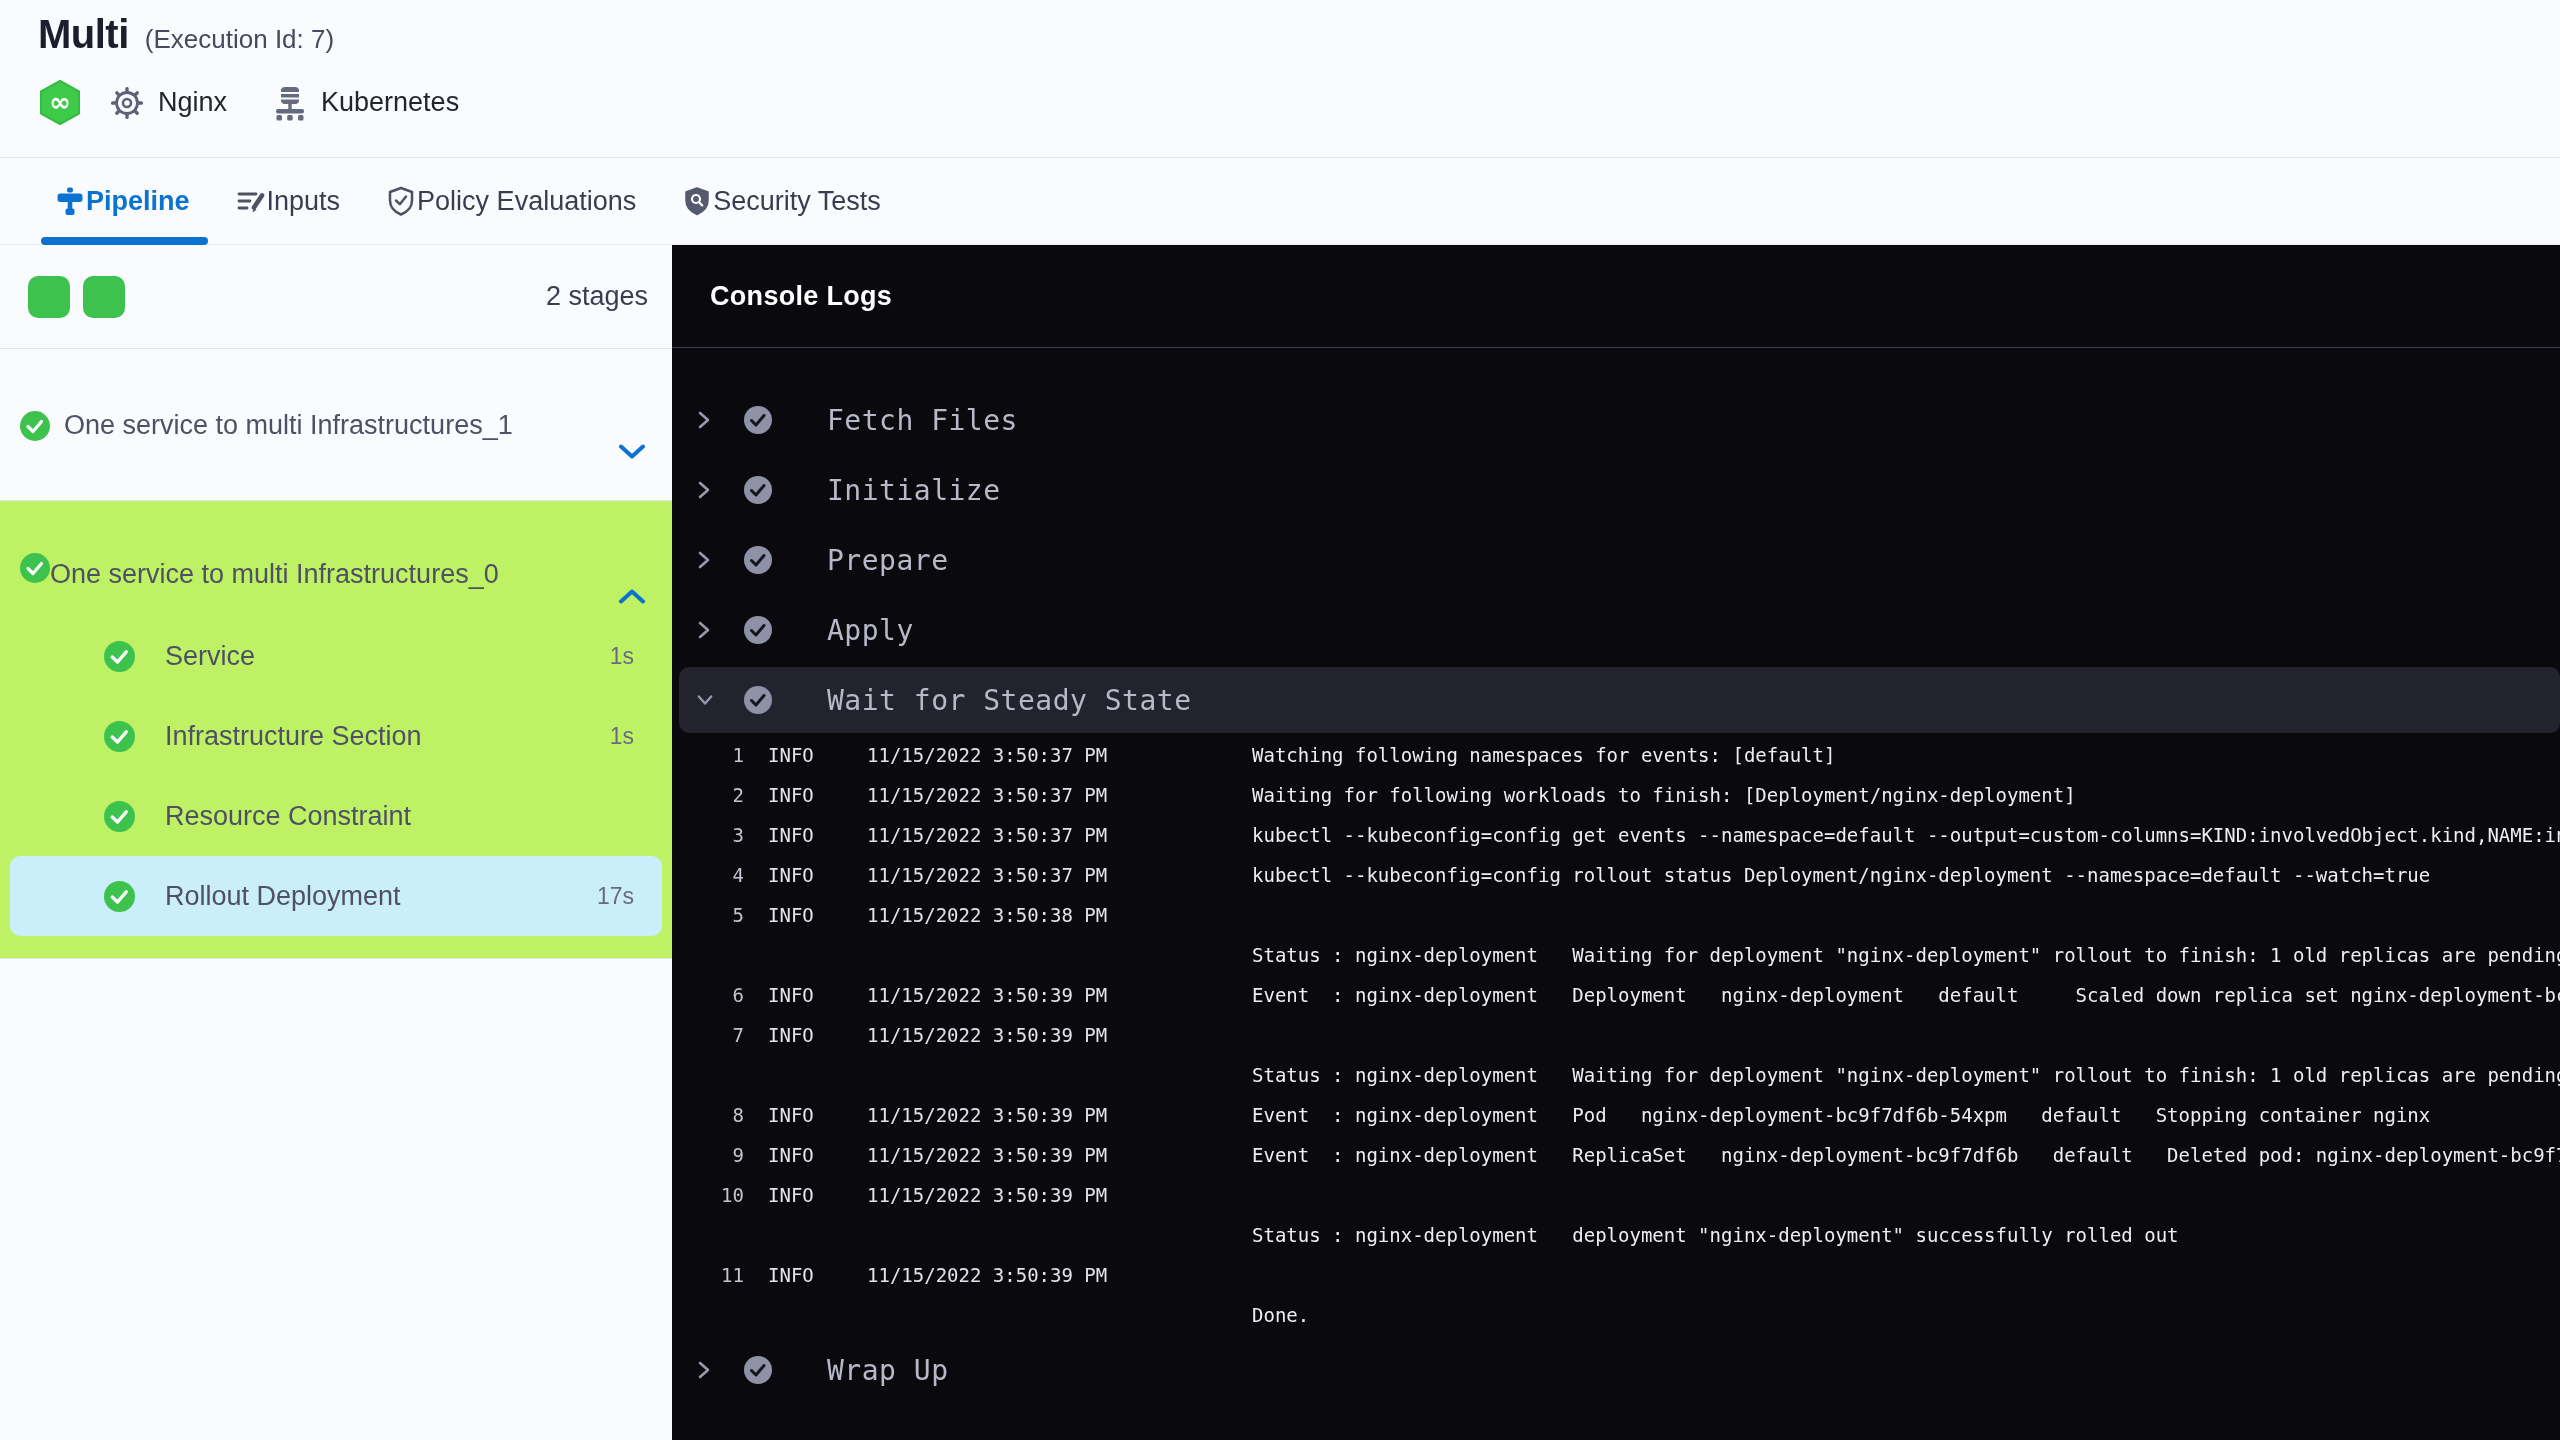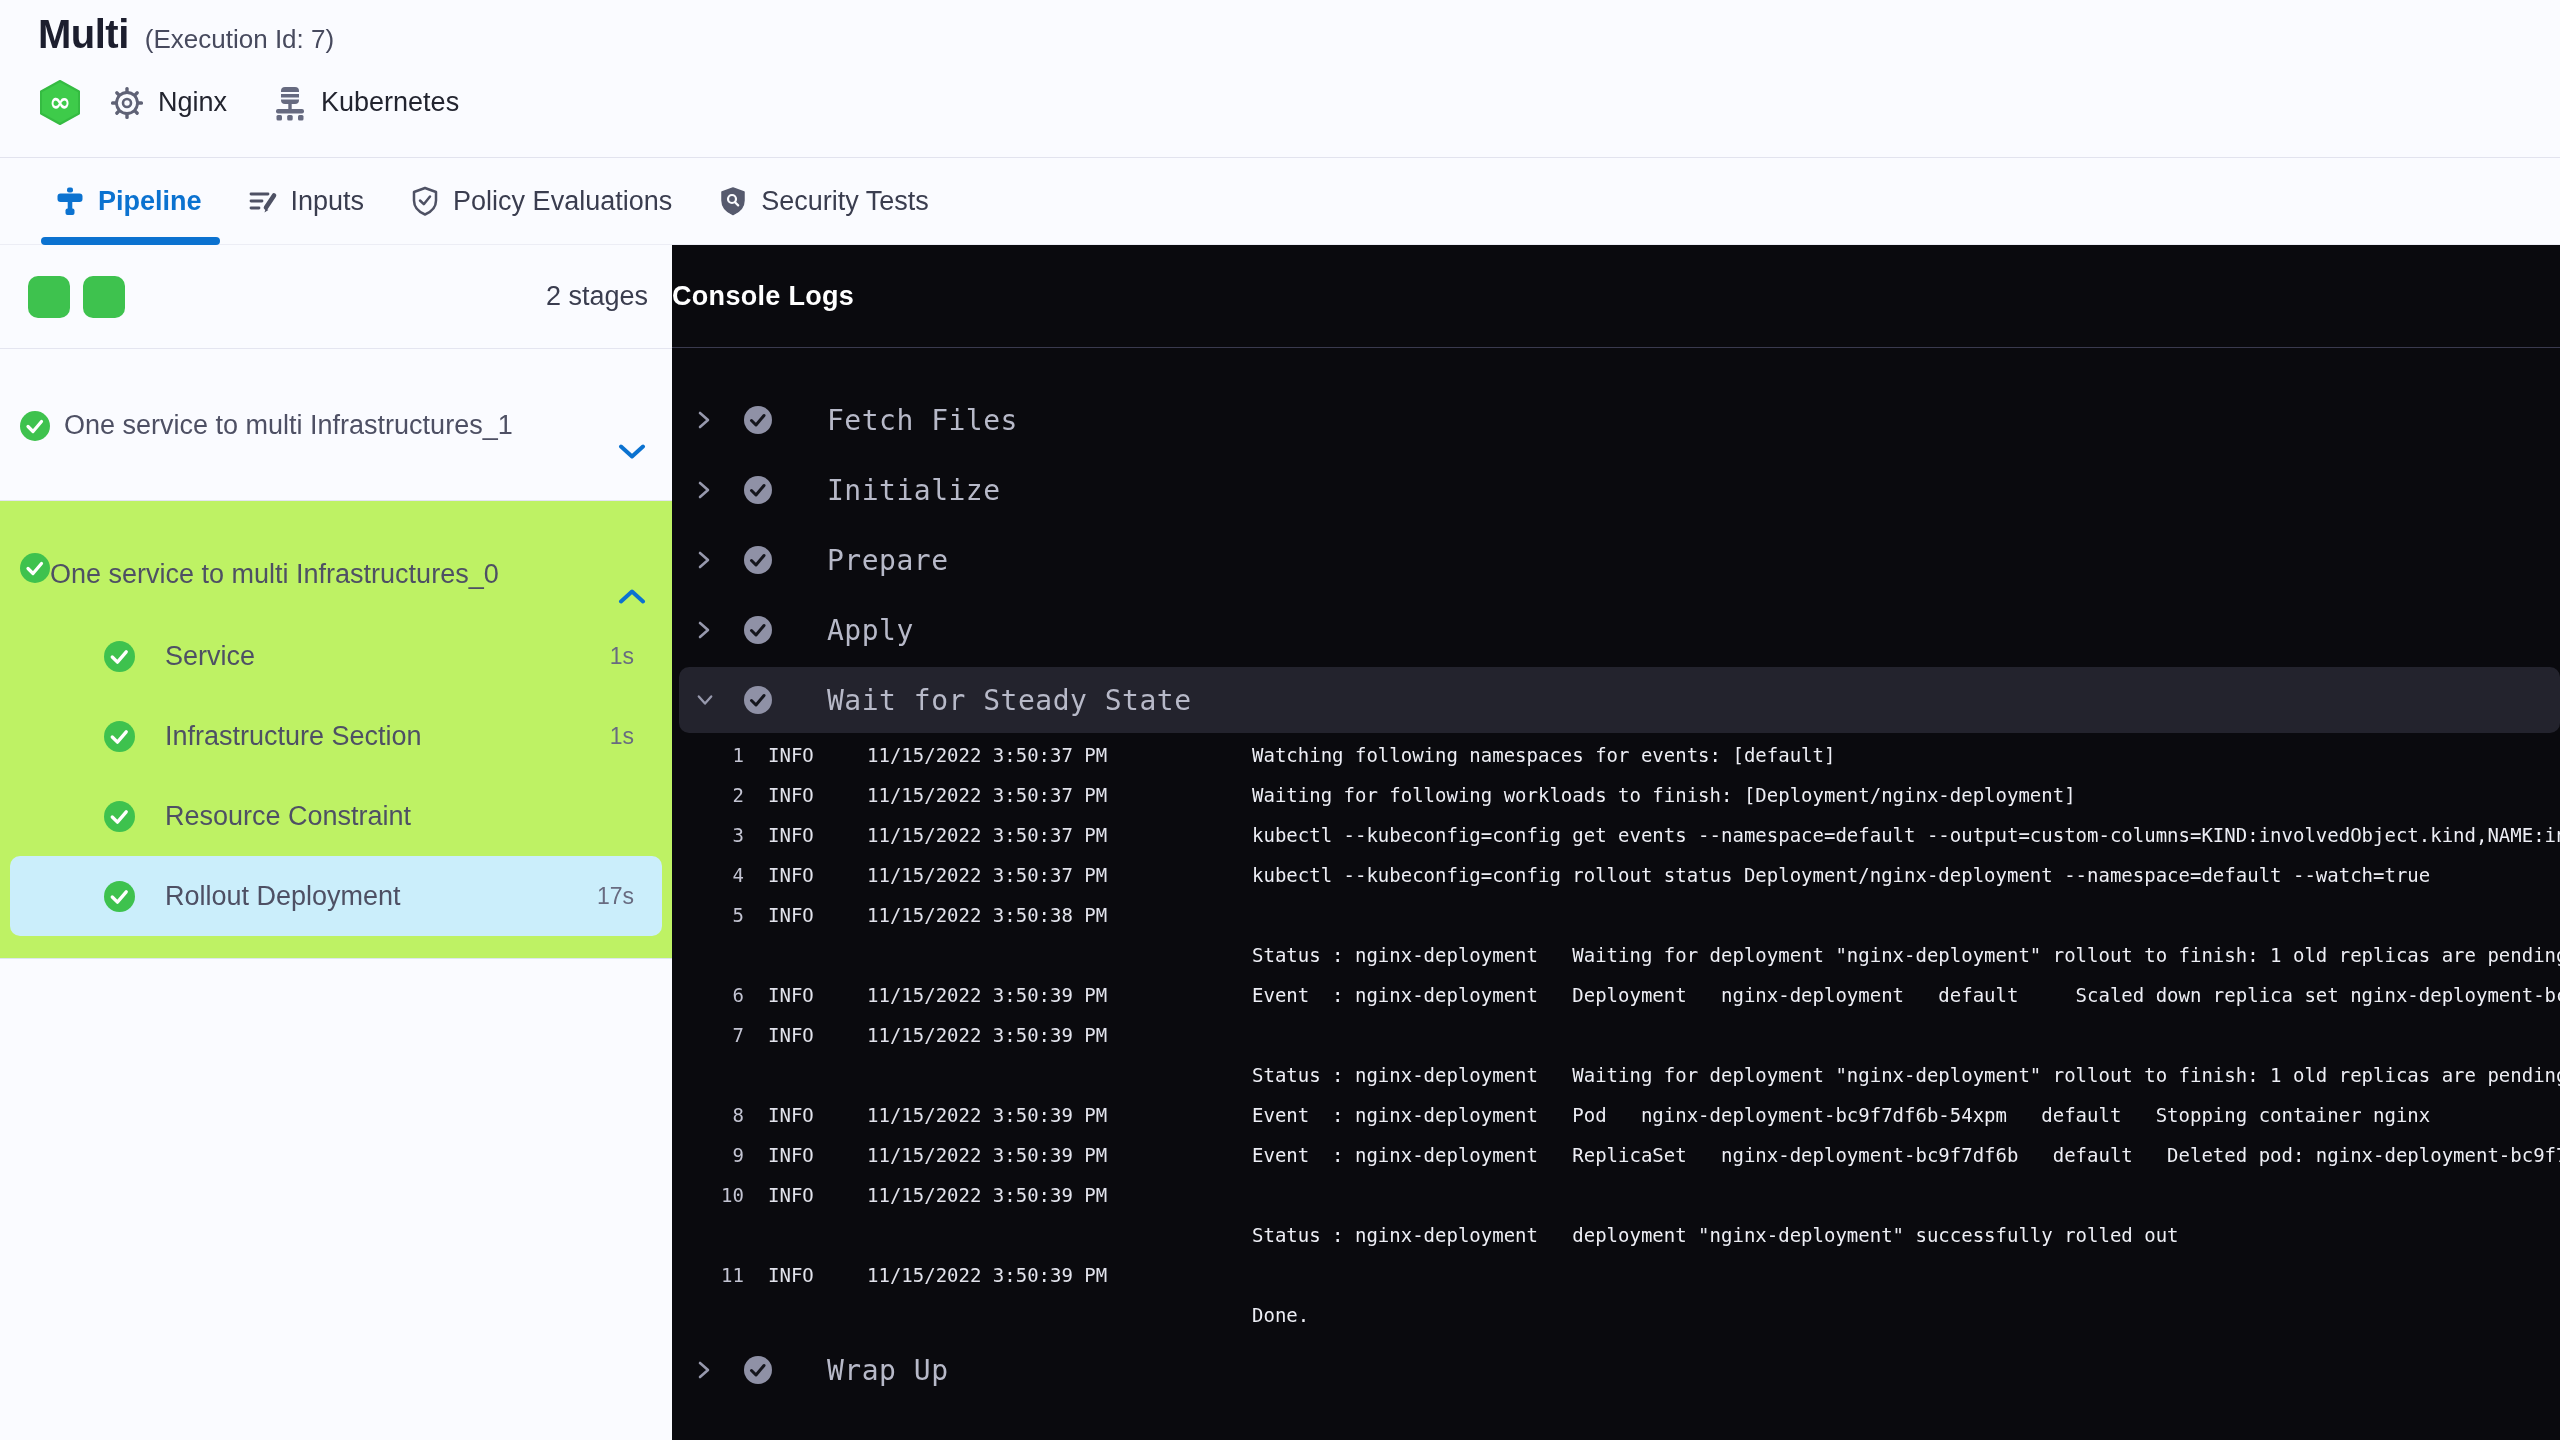--- a/index.html
+++ b/index.html
@@ -12,21 +12,21 @@
   .title-row{display:flex;align-items:baseline;gap:16px;}
   .page-title{margin:0;font-size:40px;font-weight:700;color:#1c1e2e;letter-spacing:-0.5px;}
   .exec-id{font-size:26px;color:#474a5e;}
   .meta-row{display:flex;align-items:center;margin-top:22px;gap:28px;}
   .meta-item{display:flex;align-items:center;gap:14px;font-size:27px;color:#22242f;}
   .meta-item + .meta-item{margin-left:18px;}
 
   
   .tab-bar{height:88px;box-sizing:border-box;border-top:1px solid #e2e3ee;border-bottom:1px solid #ecedf5;
            display:flex;align-items:stretch;padding-left:55px;gap:46px;flex:none;background:#fafbff;}
-  .tab{position:relative;display:flex;align-items:center;gap:13px;font-size:27px;color:#3a3d4f;cursor:pointer;}
+  .tab{position:relative;display:flex;align-items:center;gap:1px;font-size:27px;color:#3a3d4f;cursor:pointer;}
   .tab.active{color:#0b72d0;font-weight:700;}
   .tab.active::after{content:"";position:absolute;left:-14px;right:-18px;bottom:-1px;height:8px;border-radius:5px;background:#0b72d0;}
 
   
   .content{flex:1;display:flex;min-height:0;}
 
   
   .sidebar{width:672px;flex:none;background:#fafbff;overflow:hidden;}
   .stage-summary{height:104px;border-bottom:1px solid #e4e5f0;display:flex;align-items:center;
                  padding:0 24px 0 28px;box-sizing:border-box;}
@@ -42,21 +42,21 @@
   .stage-expanded .card-chevron{top:76px;}
   .step{height:80px;display:flex;align-items:center;padding:0 38px 0 104px;box-sizing:border-box;cursor:pointer;}
   .step .check-ico{flex:none;margin-right:30px;}
   .step .lbl{font-size:27px;color:#4e5064;white-space:nowrap;}
   .step .dur{margin-left:auto;font-size:23px;color:#686b80;}
   .step.selected{background:#cbeefb;border-radius:10px;margin:0 10px;padding:0 28px 0 94px;}
 
   
   .console{flex:1;min-width:0;background:#0a0a0e;overflow:hidden;display:flex;flex-direction:column;}
   .console-header{height:103px;flex:none;border-bottom:1px solid #3a3a4e;display:flex;align-items:center;
-                  box-sizing:border-box;}
+                  padding-left:38px;box-sizing:border-box;}
   .console-title{font-size:27px;font-weight:700;color:#ffffff;letter-spacing:0.3px;}
   .console-body{padding-top:37px;}
   .step-row{height:70px;display:flex;align-items:center;padding-left:25px;cursor:pointer;
             font-family:"DejaVu Sans Mono",monospace;}
   .step-row .chev{flex:none;width:16px;margin-right:31px;display:flex;}
   .step-row .ccheck{flex:none;margin-right:55px;display:flex;}
   .step-row .slbl{font-size:28px;color:#b7b9c8;letter-spacing:0.5px;white-space:nowrap;}
   .step-row.expanded{height:66px;margin:2px 0 2px 7px;border-radius:10px;background:#23232d;padding-left:18px;}
   .log-block{font-family:"DejaVu Sans Mono",monospace;font-size:19px;}
   .log-row{display:flex;height:40px;line-height:40px;white-space:pre;}

